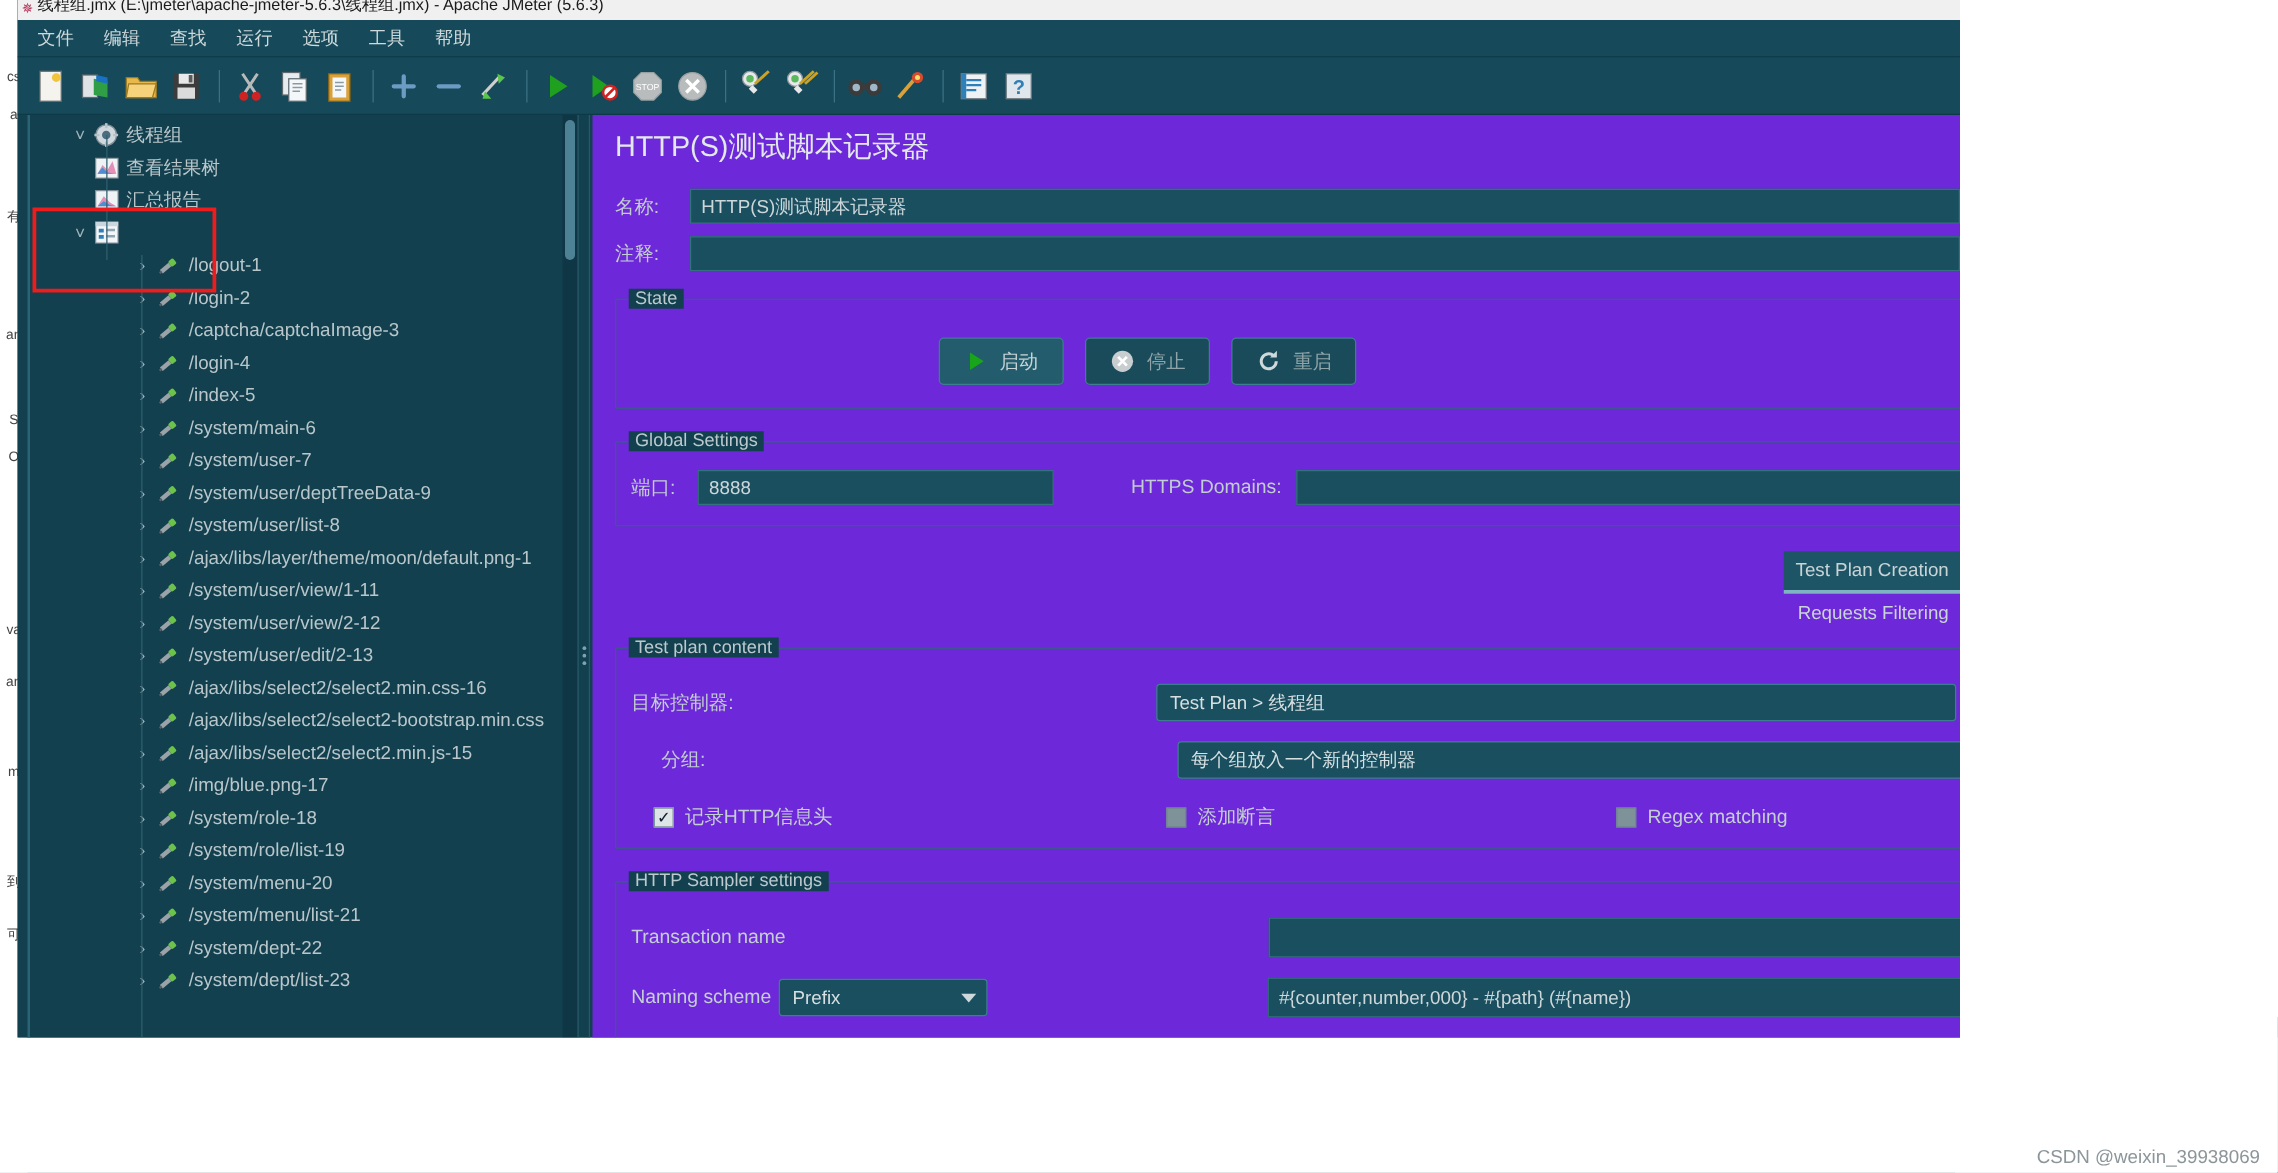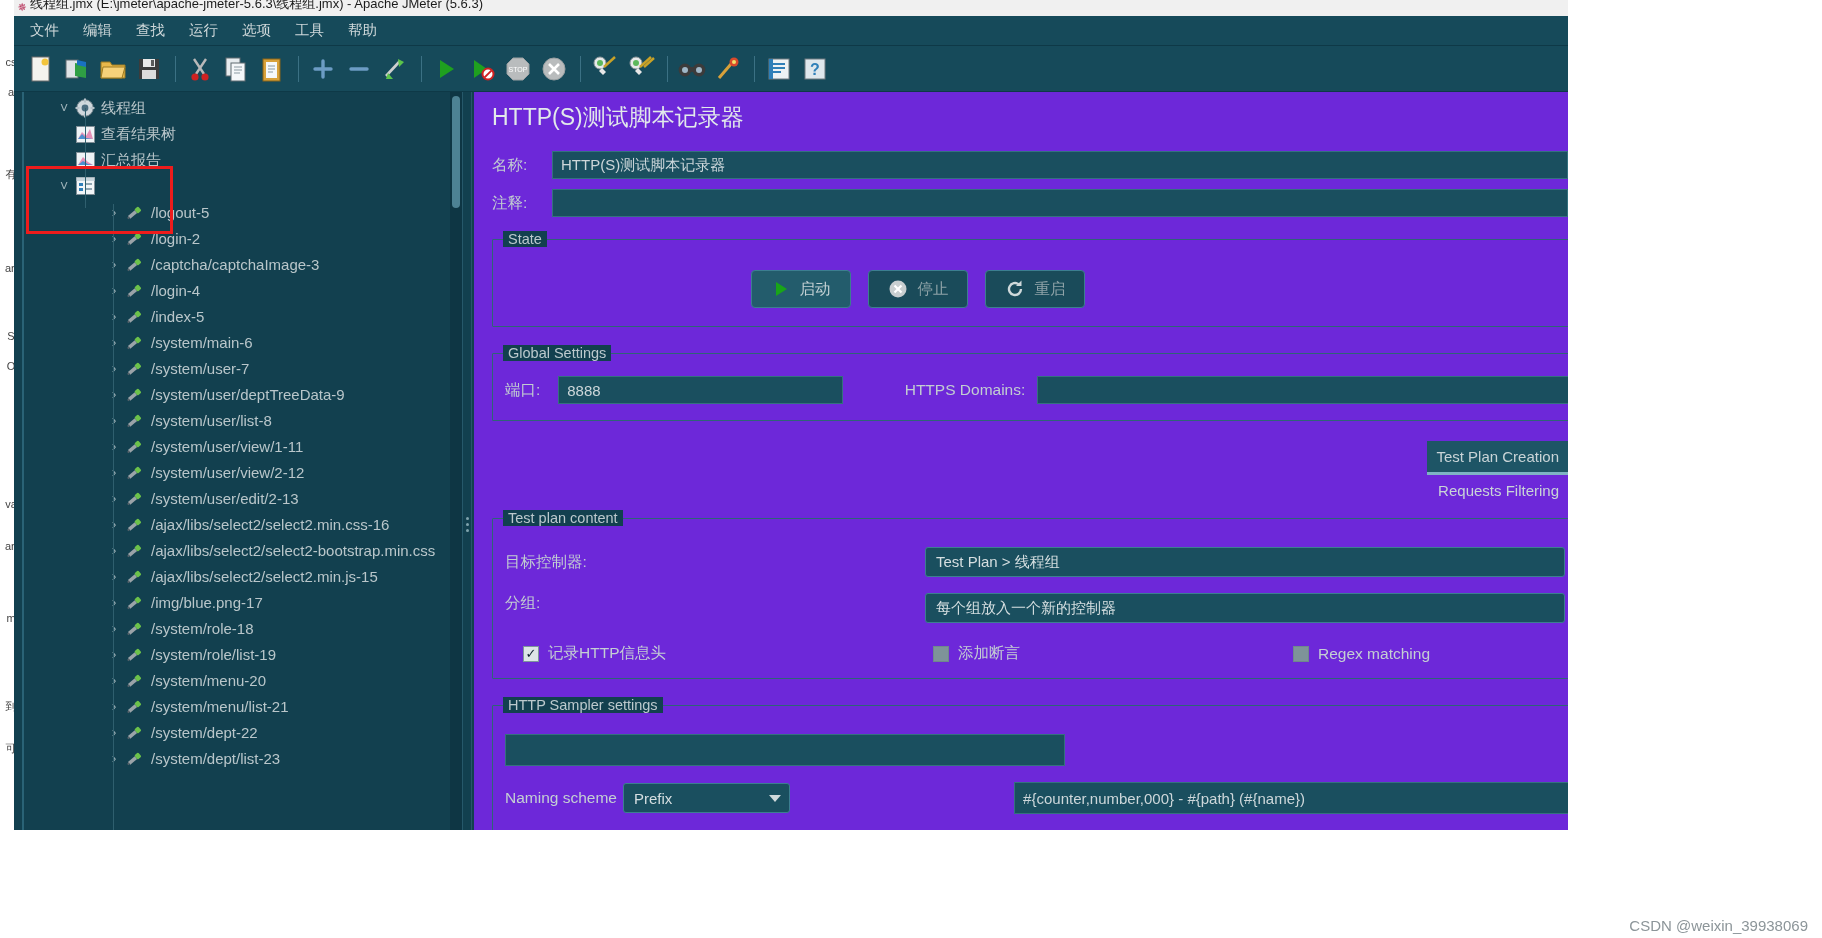--- a/index.html
+++ b/index.html
@@ -622,21 +622,21 @@
             <span class="twisty">›</span>
             <span class="t-icon">
               <svg width="20" height="18" viewBox="0 0 20 18">
                   <g transform="rotate(-40 10 9)">
                 <rect x="2" y="7.5" width="9" height="3.6" fill="#9aa3a8"></rect>
                 <rect x="11" y="6.6" width="5" height="5.4" rx="1.2" fill="#6cc24a"></rect>
                 <rect x="0.2" y="8.4" width="2.2" height="1.8" fill="#55616a"></rect>
               </g>
                 </svg>
             </span>
-            <span class="t-label">/logout-5</span>
+            <span class="t-label">/logout-1</span>
           </div>
 
           <div class="tree-row depth2">
             <span class="twisty">›</span>
             <span class="t-icon">
               <svg width="20" height="18" viewBox="0 0 20 18">
                   <g transform="rotate(-40 10 9)">
                 <rect x="2" y="7.5" width="9" height="3.6" fill="#9aa3a8"></rect>
                 <rect x="11" y="6.6" width="5" height="5.4" rx="1.2" fill="#6cc24a"></rect>
                 <rect x="0.2" y="8.4" width="2.2" height="1.8" fill="#55616a"></rect>
@@ -737,20 +737,33 @@
                   <g transform="rotate(-40 10 9)">
                 <rect x="2" y="7.5" width="9" height="3.6" fill="#9aa3a8"></rect>
                 <rect x="11" y="6.6" width="5" height="5.4" rx="1.2" fill="#6cc24a"></rect>
                 <rect x="0.2" y="8.4" width="2.2" height="1.8" fill="#55616a"></rect>
               </g>
                 </svg>
             </span>
             <span class="t-label">/system/user/list-8</span>
           </div>
 
+          <div class="tree-row depth2">
+            <span class="twisty">›</span>
+            <span class="t-icon">
+              <svg width="20" height="18" viewBox="0 0 20 18">
+                  <g transform="rotate(-40 10 9)">
+                <rect x="2" y="7.5" width="9" height="3.6" fill="#9aa3a8"></rect>
+                <rect x="11" y="6.6" width="5" height="5.4" rx="1.2" fill="#6cc24a"></rect>
+                <rect x="0.2" y="8.4" width="2.2" height="1.8" fill="#55616a"></rect>
+              </g>
+                </svg>
+            </span>
+            <span class="t-label">/ajax/libs/layer/theme/moon/default.png-1</span>
+          </div>
 
           <div class="tree-row depth2">
             <span class="twisty">›</span>
             <span class="t-icon">
               <svg width="20" height="18" viewBox="0 0 20 18">
                   <g transform="rotate(-40 10 9)">
                 <rect x="2" y="7.5" width="9" height="3.6" fill="#9aa3a8"></rect>
                 <rect x="11" y="6.6" width="5" height="5.4" rx="1.2" fill="#6cc24a"></rect>
                 <rect x="0.2" y="8.4" width="2.2" height="1.8" fill="#55616a"></rect>
               </g>
@@ -1004,21 +1017,21 @@
         <div class="group" style="width:1092px; margin-top:12px; padding-top:18px; padding-bottom:14px;">
           <div class="group-title">Test plan content</div>
 
           <div style="display:flex; align-items:center; margin-top:10px;">
             <div class="frm-label" style="width:420px;">目标控制器:</div>
             <div class="combo" style="width:640px;">
               <span>Test Plan &gt; 线程组</span>
             </div>
           </div>
 
-          <div style="display:flex; align-items:flex-start; margin-top:16px;">
+          <div style="display:flex; align-items:center; margin-top:16px;margin-left:24px;">
             <div class="frm-label" style="width:420px;">分组:</div>
             <div class="combo" style="width:640px;">
               <span>每个组放入一个新的控制器</span>
             </div>
           </div>
 
           <div style="display:flex; align-items:center; margin-top:20px; padding-left:18px;">
             <div class="cb-wrap" style="width:410px;">
               <span class="cbox">✓</span>
               <span class="cb-label">记录HTTP信息头</span>
@@ -1031,20 +1044,21 @@
               <span class="cbox off">✓</span>
               <span class="cb-label">Regex matching</span>
             </div>
           </div>
         </div>
 
         <div class="group" style="width:1092px; margin-top:26px; padding-top:20px; padding-bottom:10px;">
           <div class="group-title">HTTP Sampler settings</div>
 
           <div class="sampler-row" style="margin-top:8px;">
+            <div class="sr-label" style="width:510px;">Transaction name</div>
             <div class="frm-input" style="width:560px; height:32px;"></div>
           </div>
 
           <div class="sampler-row">
             <div class="sr-label" style="width:118px;">Naming scheme</div>
             <div class="combo" style="width:168px; margin-right:224px;">
               <span>Prefix</span>
               <span class="arrow">
                   <i></i>
                 </span>

